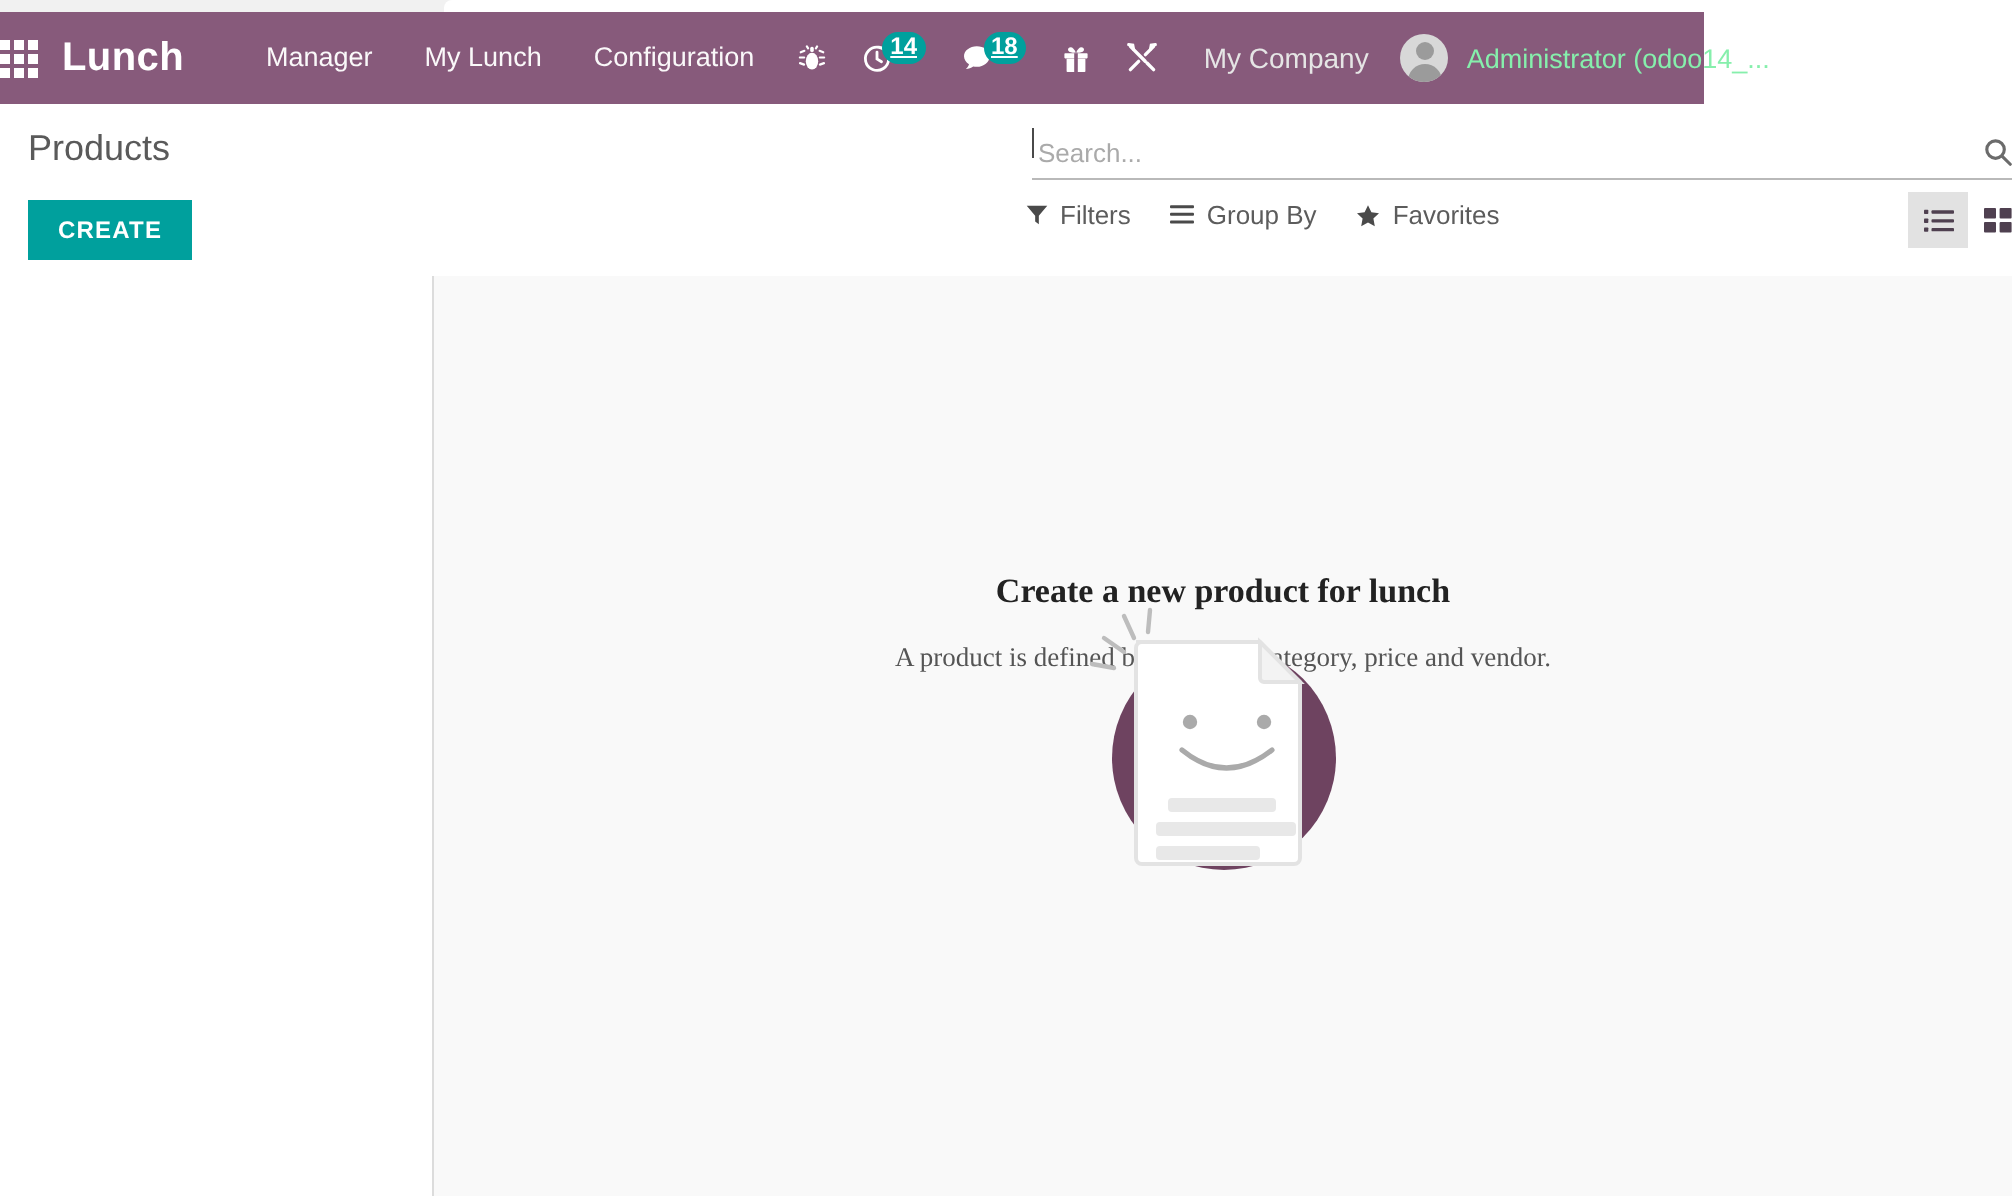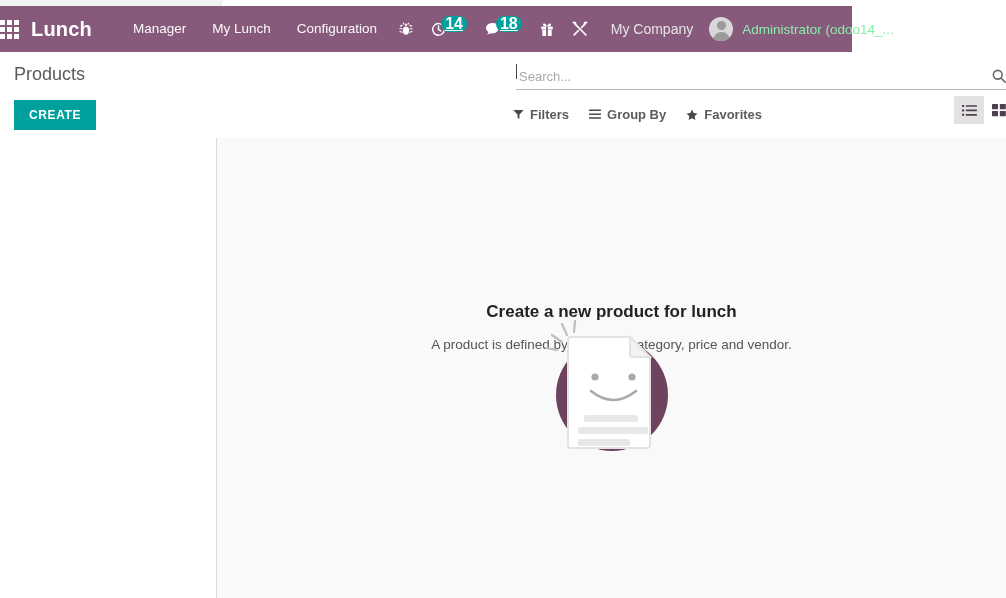--- a/index.html
+++ b/index.html
@@ -88,21 +88,21 @@
     padding: 0 9px;
     cursor: pointer;
     color: #ffffff;
   }
   .sys-icon svg { display: block; }
 
   .badge {
     display: inline-block;
     background: #00A09D;
     color: #ffffff;
-    font-size: 16px;
+    font-size: 12px;
     font-weight: bold;
     line-height: 15px;
     height: 16px;
     min-width: 20px;
     text-align: right;
     border-radius: 9px;
     padding: 0 4px;
     margin-left: -5px;
     position: relative;
     top: -5px;
@@ -213,23 +213,22 @@
   .search-icon-right {
     position: absolute;
     right: 0px; top: 5px;
     color: #6b6b6b;
   }
 
   .cp-buttons {
     position: absolute;
     left: 513px; top: 48px;
     display: flex;
-    align-items: flex-end;
+    align-items: flex-start;
     height: 22px;
-    font-weight: bold;
   }
   .cp-btn {
     display: flex;
     align-items: center;
     font-size: 13px;
     color: #5c5c5c;
     margin-right: 20px;
     cursor: pointer;
   }
   .cp-btn .gi { margin-right: 6px; display: flex; align-items: center; color: #4a4a4a; }
@@ -266,22 +265,23 @@
   .main-panel {
     flex: 1 1 auto;
     height: 460px;
     background: #f9f9f9;
     position: relative;
   }
 
   .nocontent {
     position: absolute;
     left: 0; right: 0;
-    top: 164px;
+    top: 148px;
     text-align: center;
+    font-family: Liberation Serif, serif;
   }
   .nocontent-title {
     font-size: 17px;
     font-weight: bold;
     color: #222222;
     margin-bottom: 15px;
   }
   .nocontent-sub {
     font-size: 13.5px;
     color: #555555;

